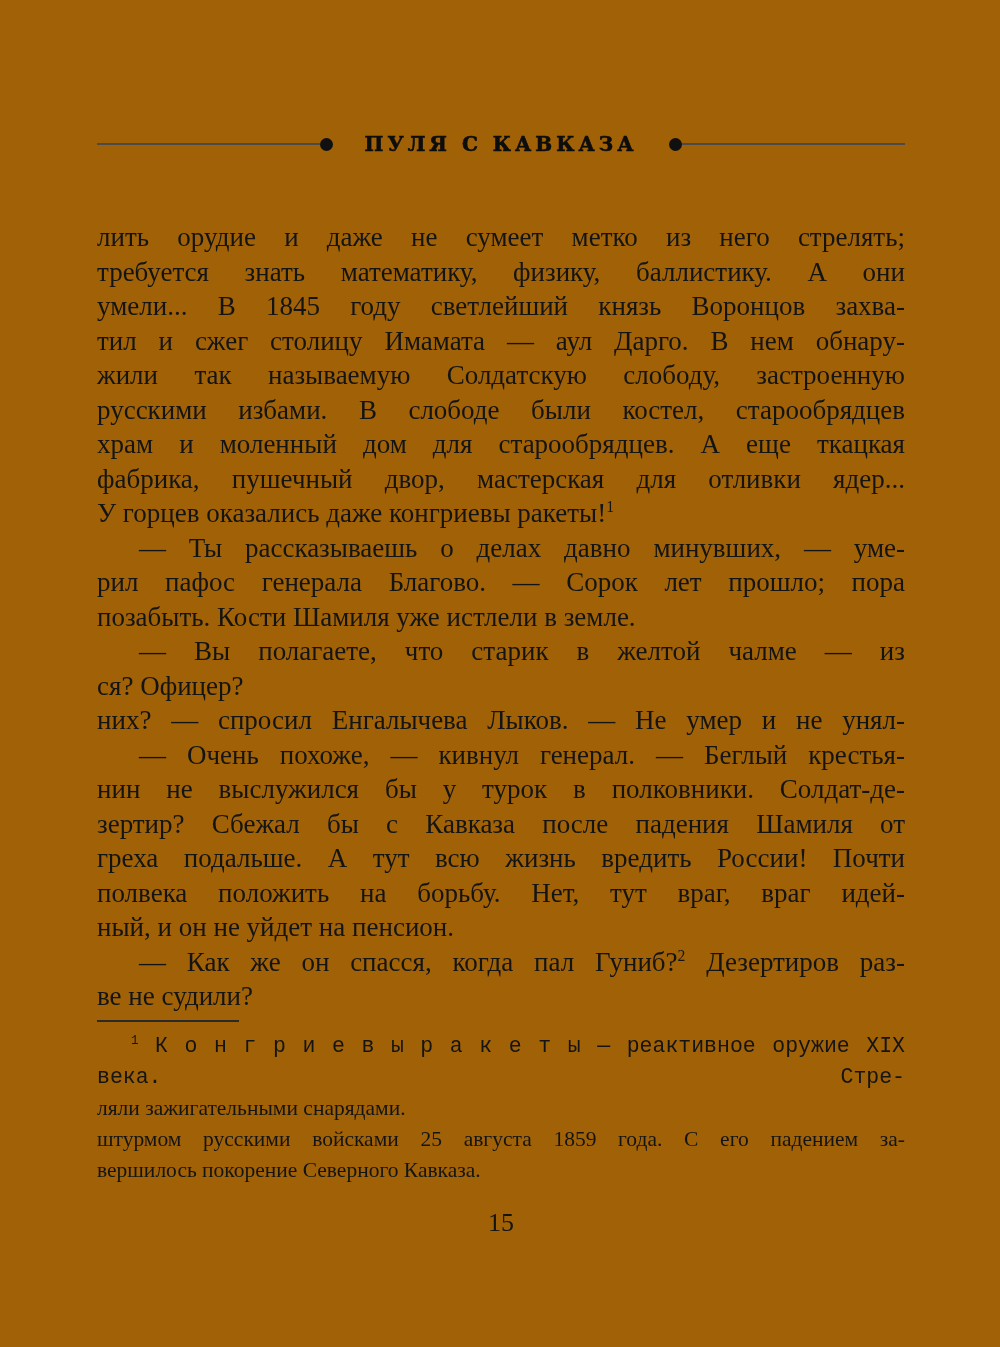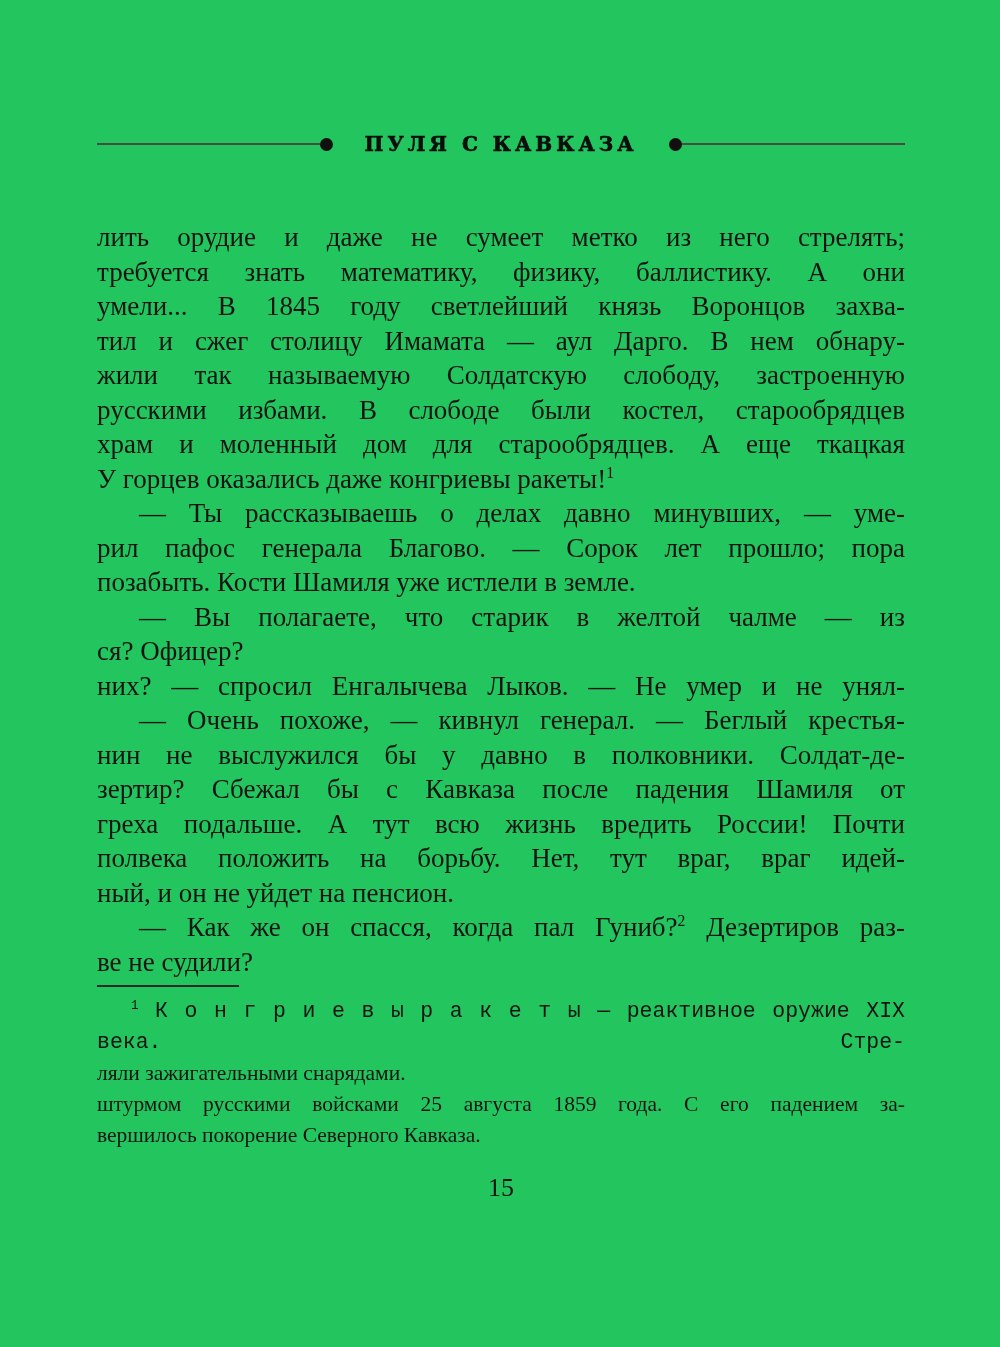--- a/index.html
+++ b/index.html
@@ -1,20 +1,20 @@
 <!DOCTYPE html>
 <html><head>
 <meta charset="utf-8">
 <style>
   html,body { margin:0; padding:0; background:#e8e8e8; }
   .page {
     position:relative;
     width:1000px; height:1347px;
     margin:0 auto;
-    background:#22c55e;
+    background:#a16207;
     color:#141414;
     font-family:"Liberation Serif","DejaVu Serif",serif;
     overflow:hidden;
   }
   .content { position:absolute; left:97px; right:95px; top:0; }
 
   
   .header { display:flex; align-items:center; margin-top:132px; height:24px; }
   .rule { flex:1 1 auto; height:2px; background:#4a4a4a; }
   .dot  { width:13px; height:13px; border-radius:50%; background:#101010; flex:0 0 auto; }
@@ -61,35 +61,36 @@
 
     <div class="body" id="body-text">
         <div>
           <div class="line">лить орудие и даже не сумеет метко из него стрелять;</div>
           <div class="line">требуется знать математику, физику, баллистику. А они</div>
           <div class="line">умели... В 1845 году светлейший князь Воронцов захва-</div>
           <div class="line">тил и сжег столицу Имамата — аул Дарго. В нем обнару-</div>
           <div class="line">жили так называемую Солдатскую слободу, застроенную</div>
           <div class="line">русскими избами. В слободе были костел, старообрядцев</div>
           <div class="line">храм и моленный дом для старообрядцев. А еще ткацкая</div>
+          <div class="line">фабрика, пушечный двор, мастерская для отливки ядер...</div>
           <div class="line last">У горцев оказались даже конгриевы ракеты!<sup>1</sup></div>
         </div>
         <div>
           <div class="line indent">— Ты рассказываешь о делах давно минувших, — уме-</div>
           <div class="line">рил пафос генерала Благово. — Сорок лет прошло; пора</div>
           <div class="line last">позабыть. Кости Шамиля уже истлели в земле.</div>
         </div>
         <div>
           <div class="line indent">— Вы полагаете, что старик в желтой чалме — из</div>
           <div class="line last">ся? Офицер?</div>
           <div class="line">них? — спросил Енгалычева Лыков. — Не умер и не унял-</div>
         </div>
         <div>
           <div class="line indent">— Очень похоже, — кивнул генерал. — Беглый крестья-</div>
-          <div class="line">нин не выслужился бы у давно в полковники. Солдат-де-</div>
+          <div class="line">нин не выслужился бы у турок в полковники. Солдат-де-</div>
           <div class="line">зертир? Сбежал бы с Кавказа после падения Шамиля от</div>
           <div class="line">греха подальше. А тут всю жизнь вредить России! Почти</div>
           <div class="line">полвека положить на борьбу. Нет, тут враг, враг идей-</div>
           <div class="line last">ный, и он не уйдет на пенсион.</div>
         </div>
         <div>
           <div class="line indent">— Как же он спасся, когда пал Гуниб?<sup>2</sup> Дезертиров раз-</div>
           <div class="line last">ве не судили?</div>
         </div>
       </div>

